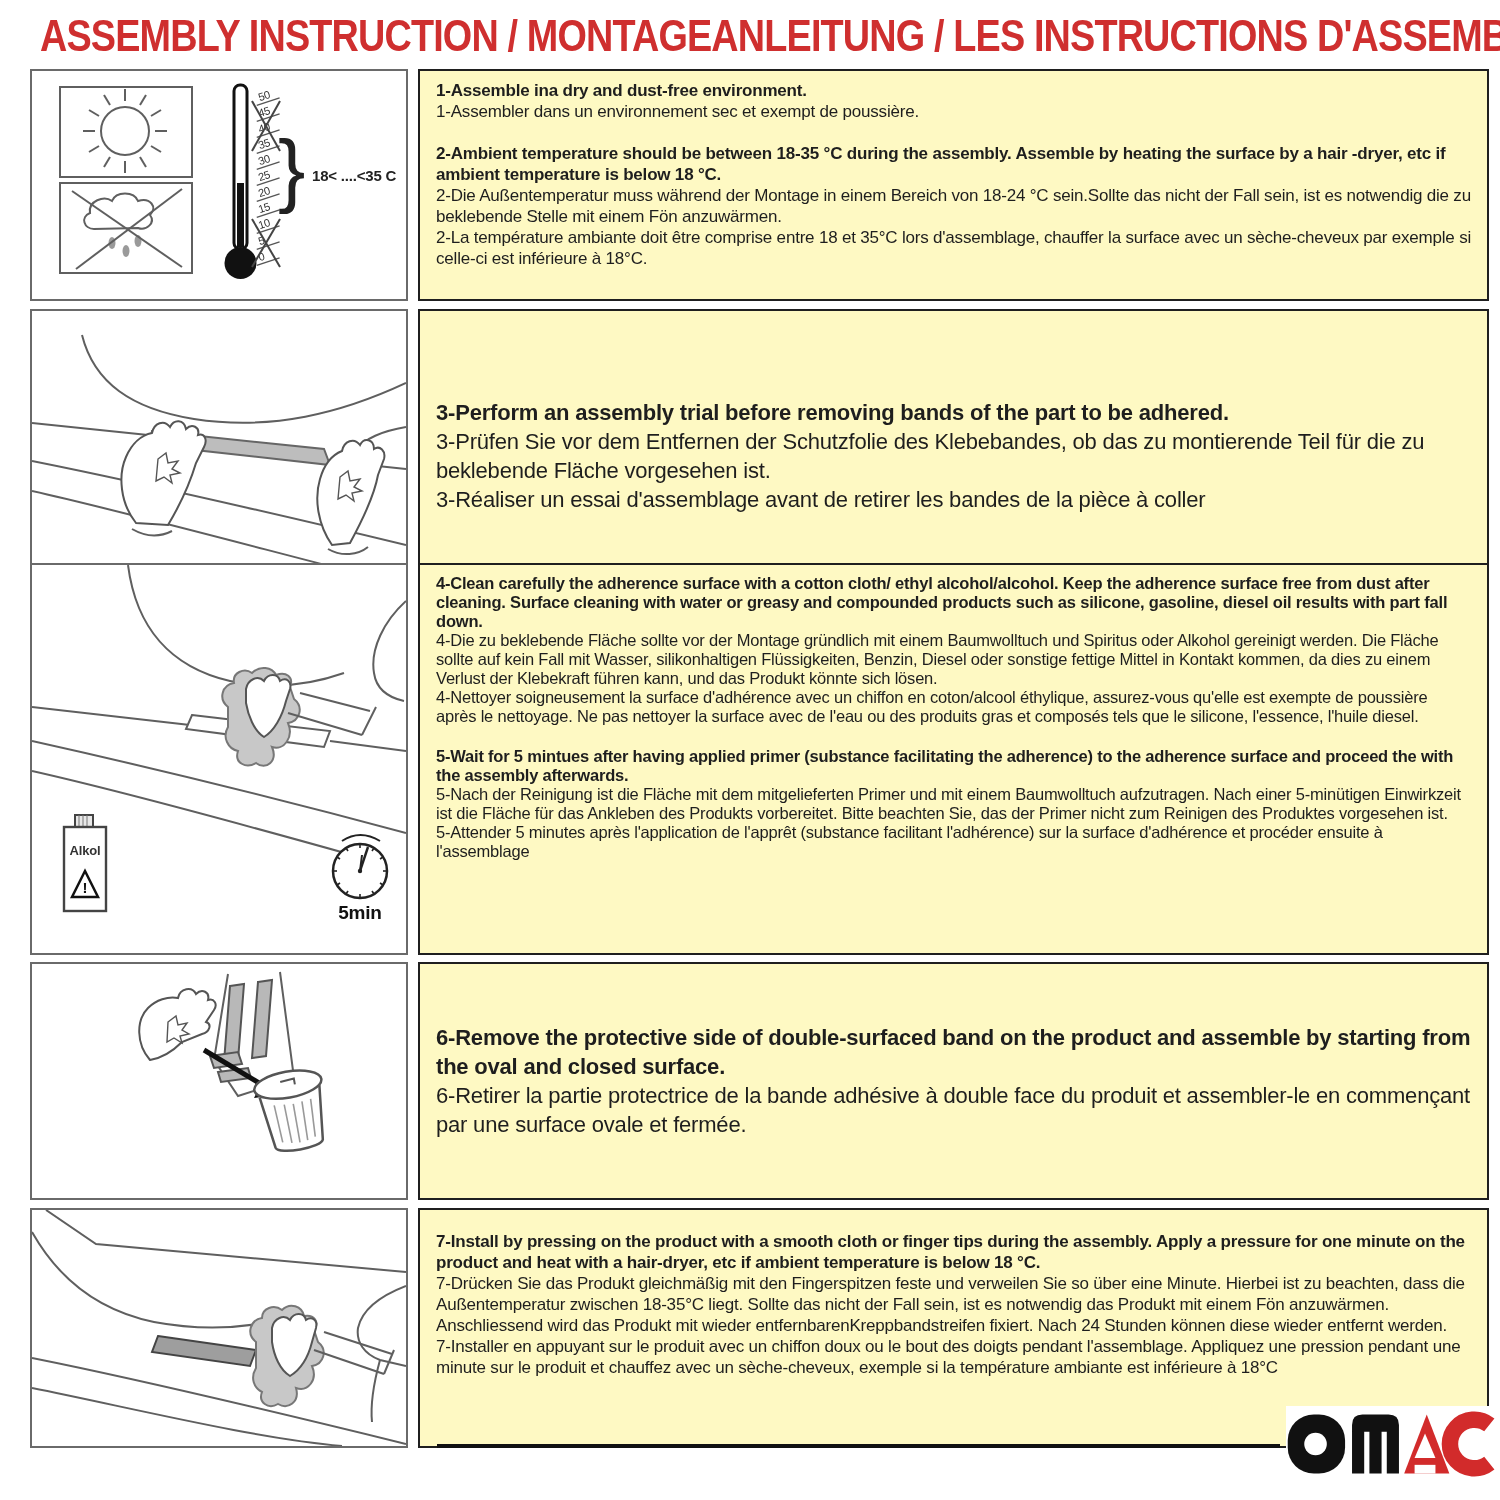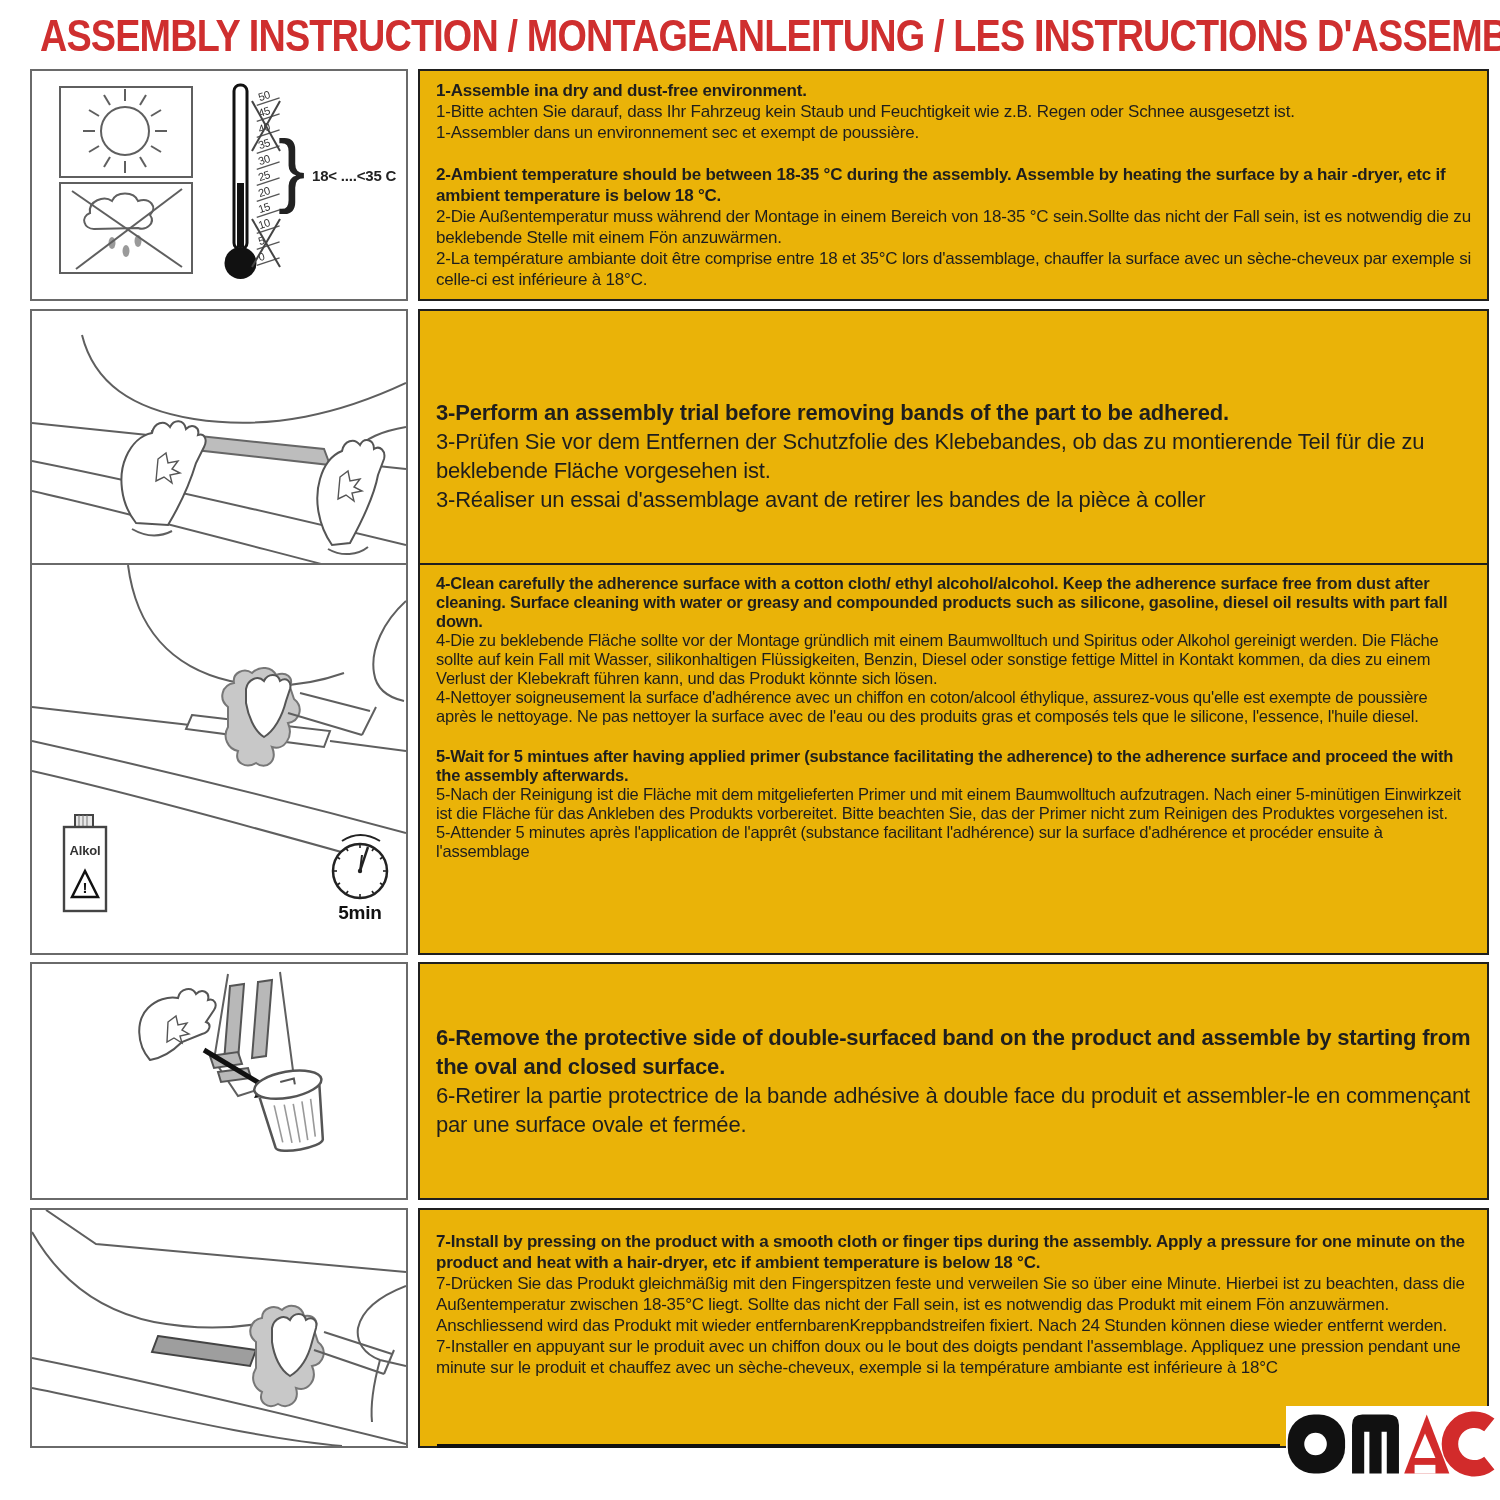--- a/index.html
+++ b/index.html
@@ -14,21 +14,21 @@
     transform:scaleX(0.84);transform-origin:left center;letter-spacing:-1px;
   }
   .row{position:absolute;left:30px;width:1459px;}
   .figbox{
     position:absolute;left:0;top:0;width:378px;height:100%;
     border:2px solid #6a6a6a;background:#fff;box-sizing:border-box;
   }
   .figbox svg{display:block;width:100%;height:100%;}
   .textbox{
     position:absolute;left:388px;top:0;width:1071px;height:100%;
-    border:2px solid #1f1f1f;background:#eab308;box-sizing:border-box;
+    border:2px solid #1f1f1f;background:#fef9c3;box-sizing:border-box;
     padding:9px 16px;
   }
   .textbox.center{display:flex;flex-direction:column;justify-content:center;padding-top:0;padding-bottom:0;}
   .textbox p{margin:0;}
   .t-s p{font-size:17px;line-height:21px;}
   .t-m p{font-size:16.5px;line-height:19px;}
   .t-l p{font-size:22px;line-height:29px;}
   .b{font-weight:bold;}
   .gap{margin-top:21px !important;}
   #row1{top:69px;height:232px;}
@@ -133,24 +133,23 @@
         <line x1="248" y1="30" x2="220" y2="80" class="lnd"></line>
         <line x1="220" y1="148" x2="248" y2="196" class="lnd"></line>
         <line x1="248" y1="148" x2="220" y2="196" class="lnd"></line>
       </g>
       <text x="246" y="126" font-size="82" fill="#222">}</text>
       <text x="280" y="110" font-size="15" font-weight="bold" fill="#222">18&lt; ....&lt;35 C</text>
     </svg>
   </div>
   <div class="textbox t-s">
     <p class="b">1-Assemble ina dry and dust-free environment.</p>
-    <p>1-Bitte achten Sie darauf, dass Ihr Fahrzeug kein Staub und Feuchtigkeit wie z.B. Regen oder Schnee ausgesetzt ist.</p>
     <p>1-Assembler dans un environnement sec et exempt de poussière.</p>
     <p class="b gap">2-Ambient temperature should be between 18-35 °C  during the assembly. Assemble by heating the surface by a hair -dryer, etc if ambient temperature is below 18 °C.</p>
-    <p>2-Die Außentemperatur muss während der Montage in einem Bereich von 18-35 °C  sein.Sollte das nicht der Fall sein, ist es notwendig die zu beklebende Stelle mit einem Fön anzuwärmen.</p>
+    <p>2-Die Außentemperatur muss während der Montage in einem Bereich von 18-24 °C  sein.Sollte das nicht der Fall sein, ist es notwendig die zu beklebende Stelle mit einem Fön anzuwärmen.</p>
     <p>2-La température ambiante doit être comprise entre 18 et 35°C lors d'assemblage, chauffer la surface avec un sèche-cheveux par exemple si celle-ci est inférieure à 18°C.</p>
   </div>
 </div>
 
 <div class="row" id="row2">
   <div class="figbox">
     <svg viewBox="0 0 374 242">
       <path d="M50 0 C62 48 100 74 162 84 C240 96 310 78 374 48" class="ln"></path>
       <path d="M374 92 C350 96 332 104 326 114" class="ln"></path>
       <path d="M0 88 L116 100" class="ln"></path>

